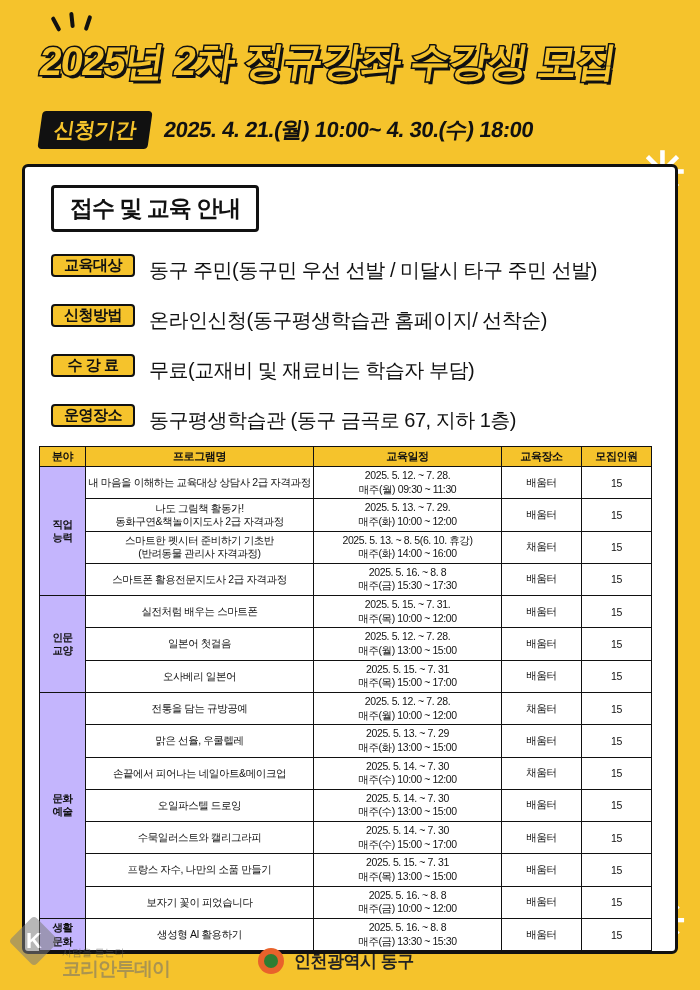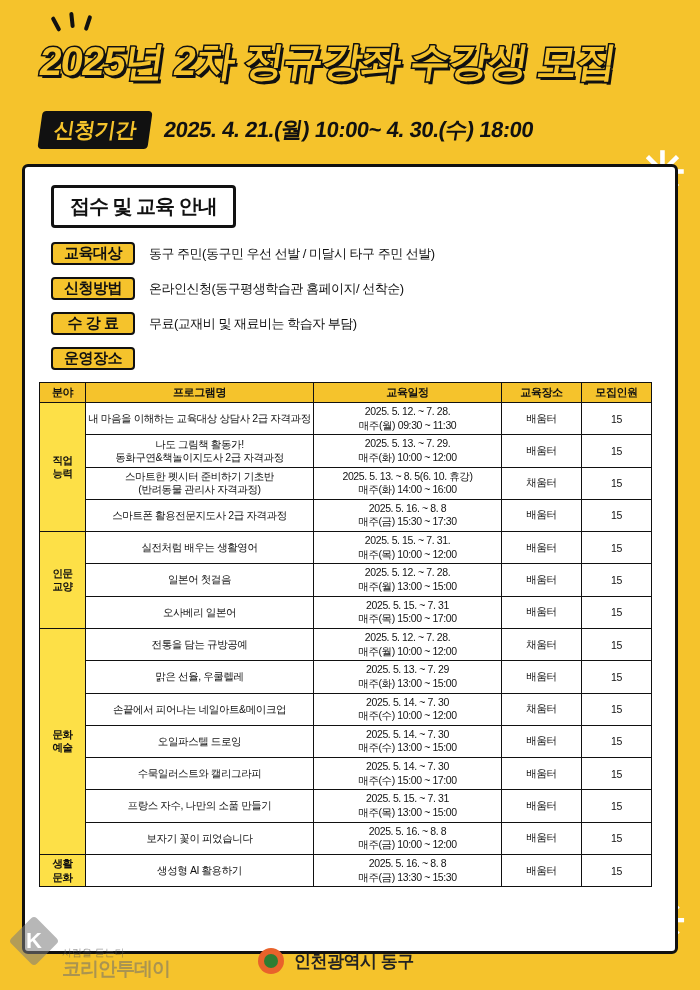--- a/index.html
+++ b/index.html
@@ -50,45 +50,45 @@
   }
 
   
   .card {
     position:absolute; left:22px; top:164px; width:656px; height:790px;
     background:#fff; border:3px solid #111; border-radius:6px;
     padding:12px 12px 0 12px;
   }
   .card-title {
     display:inline-block; background:#fff; border:3px solid #111; border-radius:4px;
-    font-size:20px; font-weight:bold; padding:5px 16px; margin:6px 0 0 14px;
+    font-size:23px; font-weight:bold; padding:5px 16px; margin:6px 0 0 14px;
     letter-spacing:-1px;
   }
 
   
   .info-list { margin:14px 0 0 14px; }
   .info-row { display:flex; align-items:center; margin-bottom:12px; }
   .info-key {
     background:#F5C32C; border:2px solid #111; border-radius:4px;
     font-size:15px; font-weight:bold; padding:0 10px; min-width:84px;
     text-align:center; letter-spacing:-0.5px;
   }
-  .info-val { margin-left:14px; font-size:13px; letter-spacing:-0.5px; }
+  .info-val { margin-left:14px; font-size:20px; letter-spacing:-0.5px;margin-top:11px; }
 
   
   table.courses {
     border-collapse:collapse; width:600px; margin:6px 0 0 2px;
     table-layout:fixed;
   }
   table.courses th, table.courses td {
     border:1px solid #111; text-align:center; vertical-align:middle;
     font-size:10.5px; letter-spacing:-0.4px; padding:2px 2px;
   }
   table.courses thead th { background:#F5C32C; font-weight:bold; font-size:11px; height:20px; }
-  td.cat { background:#fde047; font-weight:bold; font-size:12px; line-height:1.25; width:46px; }
+  td.cat { background:#c4b5fd; font-weight:bold; font-size:12px; line-height:1.25; width:46px; }
   td.name { font-size:11px; line-height:1.25; }
   td.sched { font-size:10px; line-height:1.3; }
   td.place { font-size:10.5px; }
   td.cap { font-size:10.5px; }
   .col-cat { width:46px; }
   .col-name { width:228px; }
   .col-sched { width:188px; }
   .col-place { width:80px; }
   .col-cap { width:70px; }
 
@@ -149,20 +149,21 @@
       <div class="info-row">
         <div class="info-key">신청방법</div>
         <div class="info-val">온라인신청(동구평생학습관 홈페이지/ 선착순)</div>
       </div>
       <div class="info-row">
         <div class="info-key">수 강 료</div>
         <div class="info-val">무료(교재비 및 재료비는 학습자 부담)</div>
       </div>
       <div class="info-row">
         <div class="info-key">운영장소</div>
+        <div class="info-val">동구평생학습관 (동구 금곡로 67, 지하 1층)</div>
       </div>
     </div>
 
     <table class="courses">
       <colgroup>
         <col class="col-cat">
           <col class="col-name">
           <col class="col-sched">
           <col class="col-place">
           <col class="col-cap">
@@ -197,21 +198,21 @@
             <td class="cap">15</td>
           </tr>
           <tr>
             <td class="name">스마트폰 활용전문지도사 2급 자격과정</td>
             <td class="sched">2025. 5. 16. ~ 8. 8<br>매주(금) 15:30 ~ 17:30</td>
             <td class="place">배움터</td>
             <td class="cap">15</td>
           </tr>
           <tr>
             <td class="cat" rowspan="3">인문<br>교양</td>
-            <td class="name">실전처럼 배우는 생활영어</td>
+            <td class="name">실전처럼 배우는 스마트폰</td>
             <td class="sched">2025. 5. 15. ~ 7. 31.<br>매주(목) 10:00 ~ 12:00</td>
             <td class="place">배움터</td>
             <td class="cap">15</td>
           </tr>
           <tr>
             <td class="name">일본어 첫걸음</td>
             <td class="sched">2025. 5. 12. ~ 7. 28.<br>매주(월) 13:00 ~ 15:00</td>
             <td class="place">배움터</td>
             <td class="cap">15</td>
           </tr>

